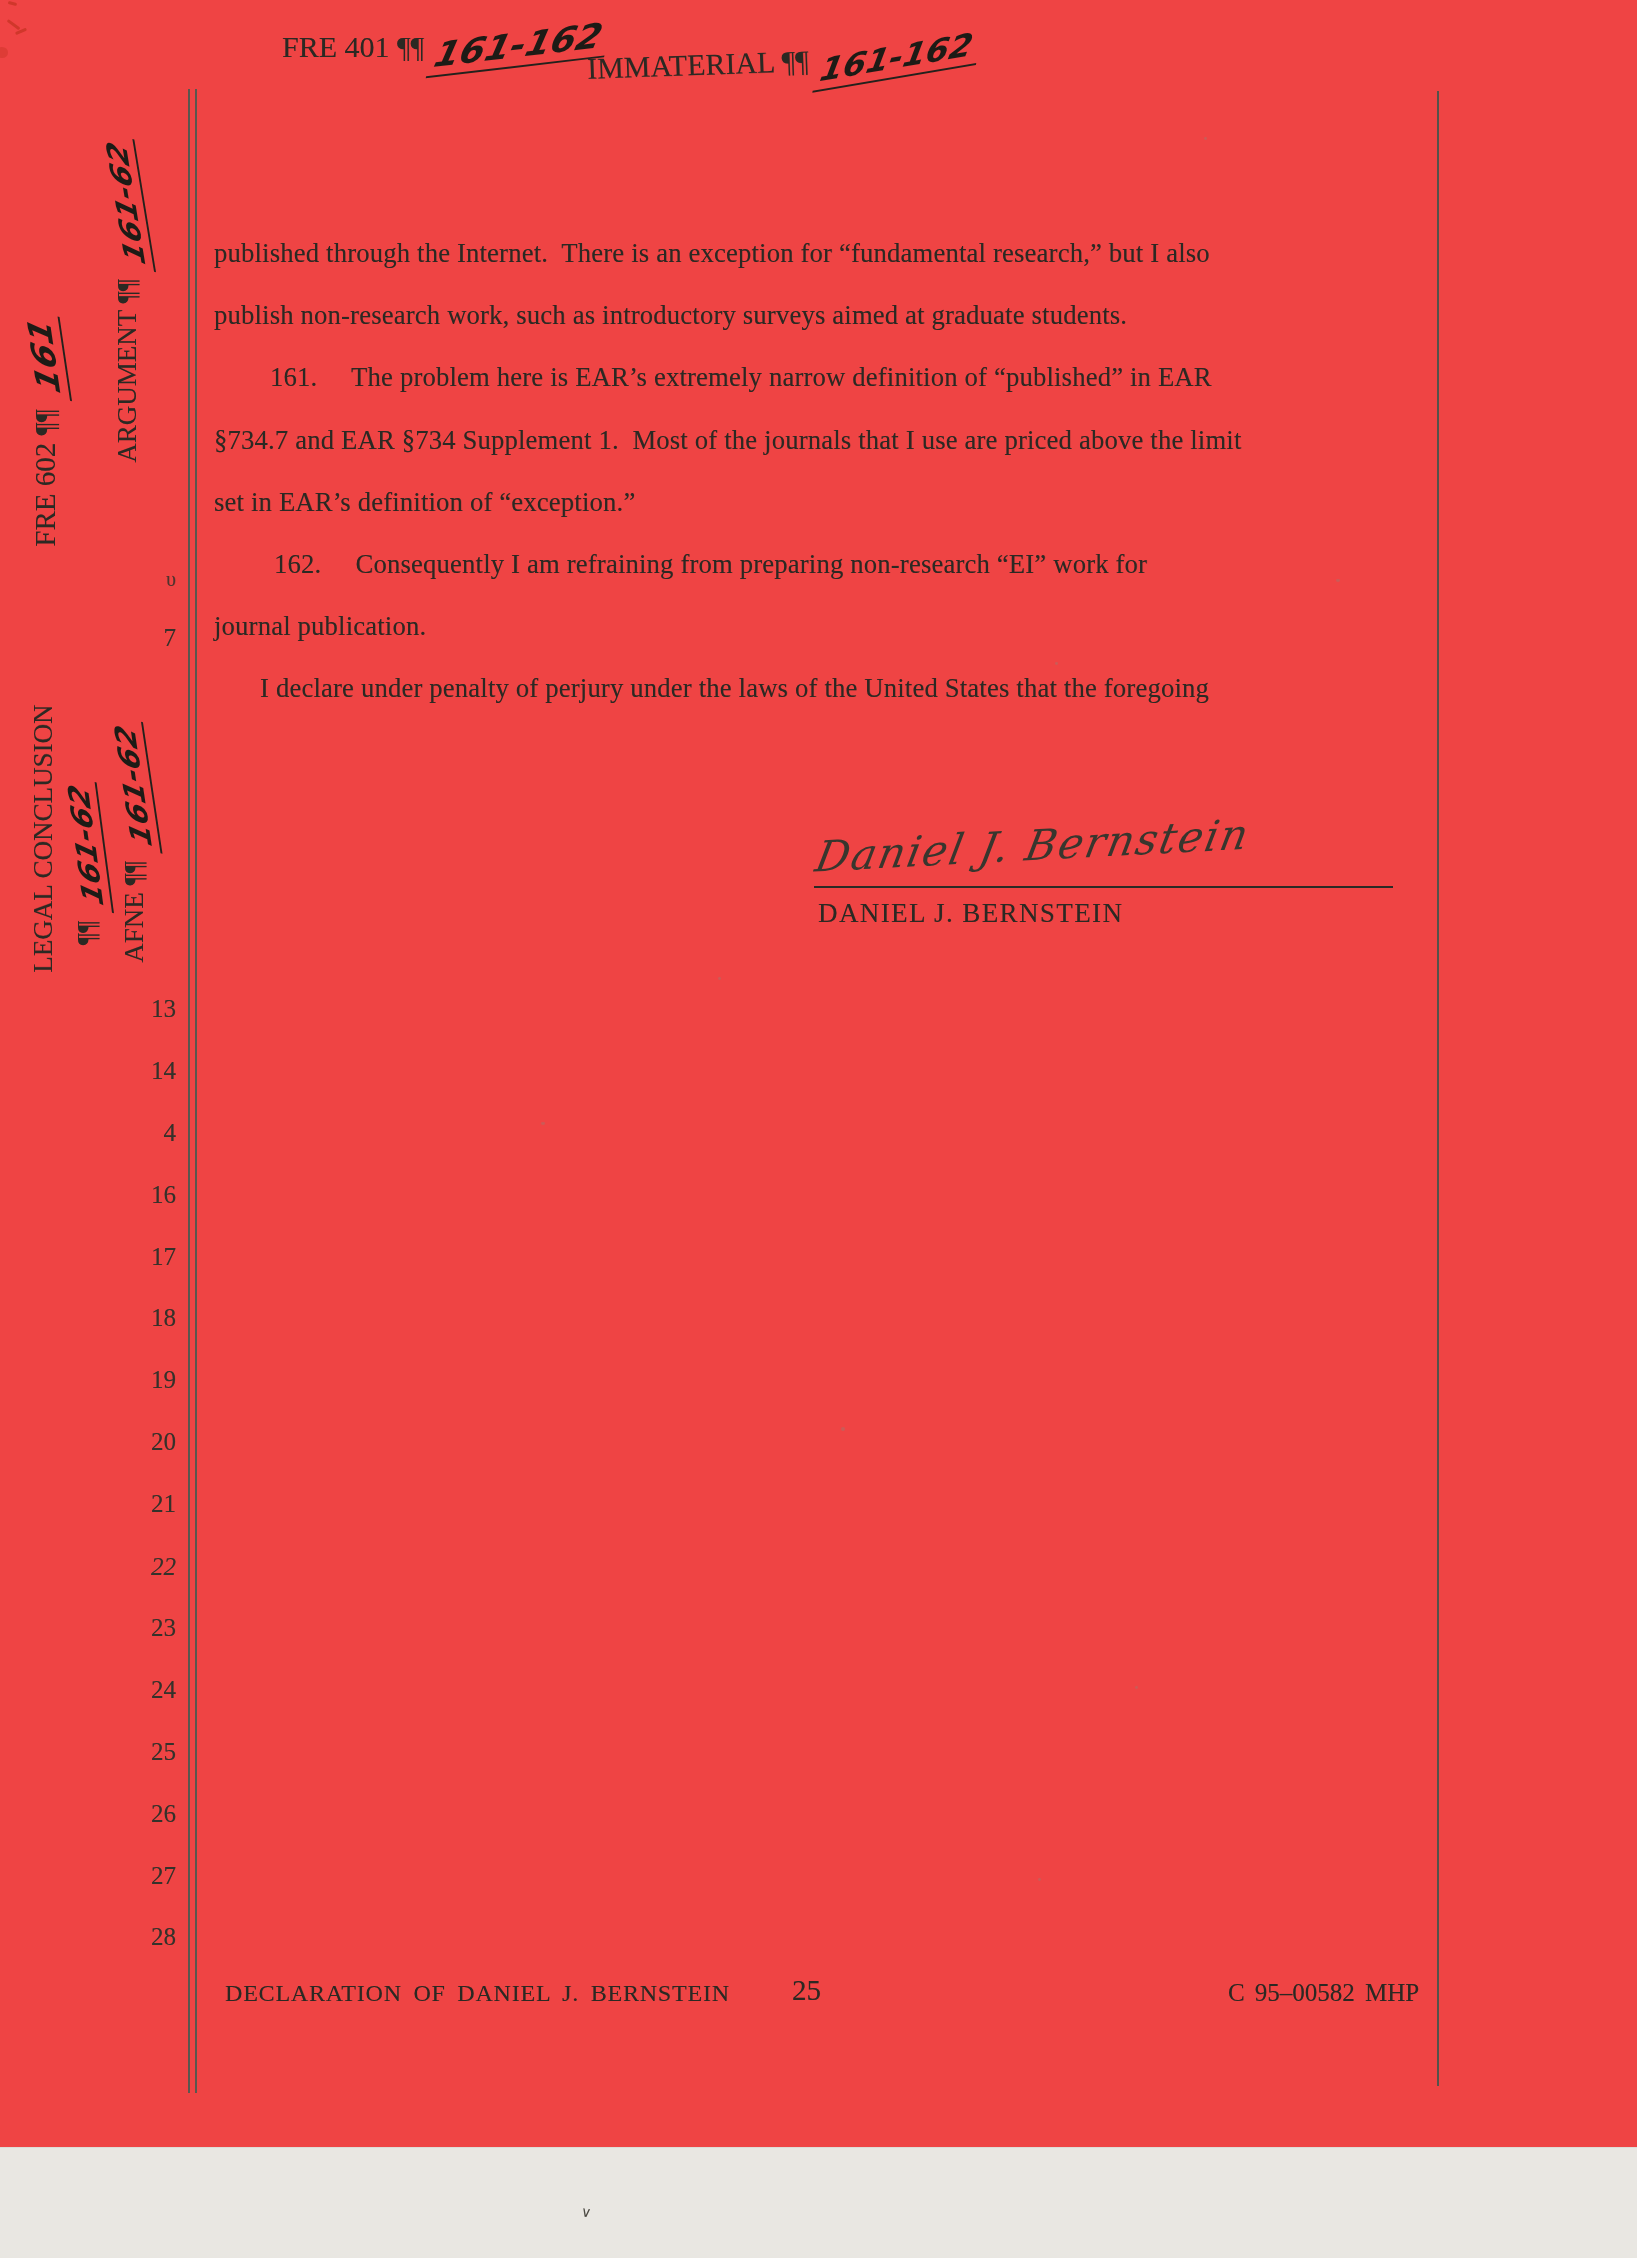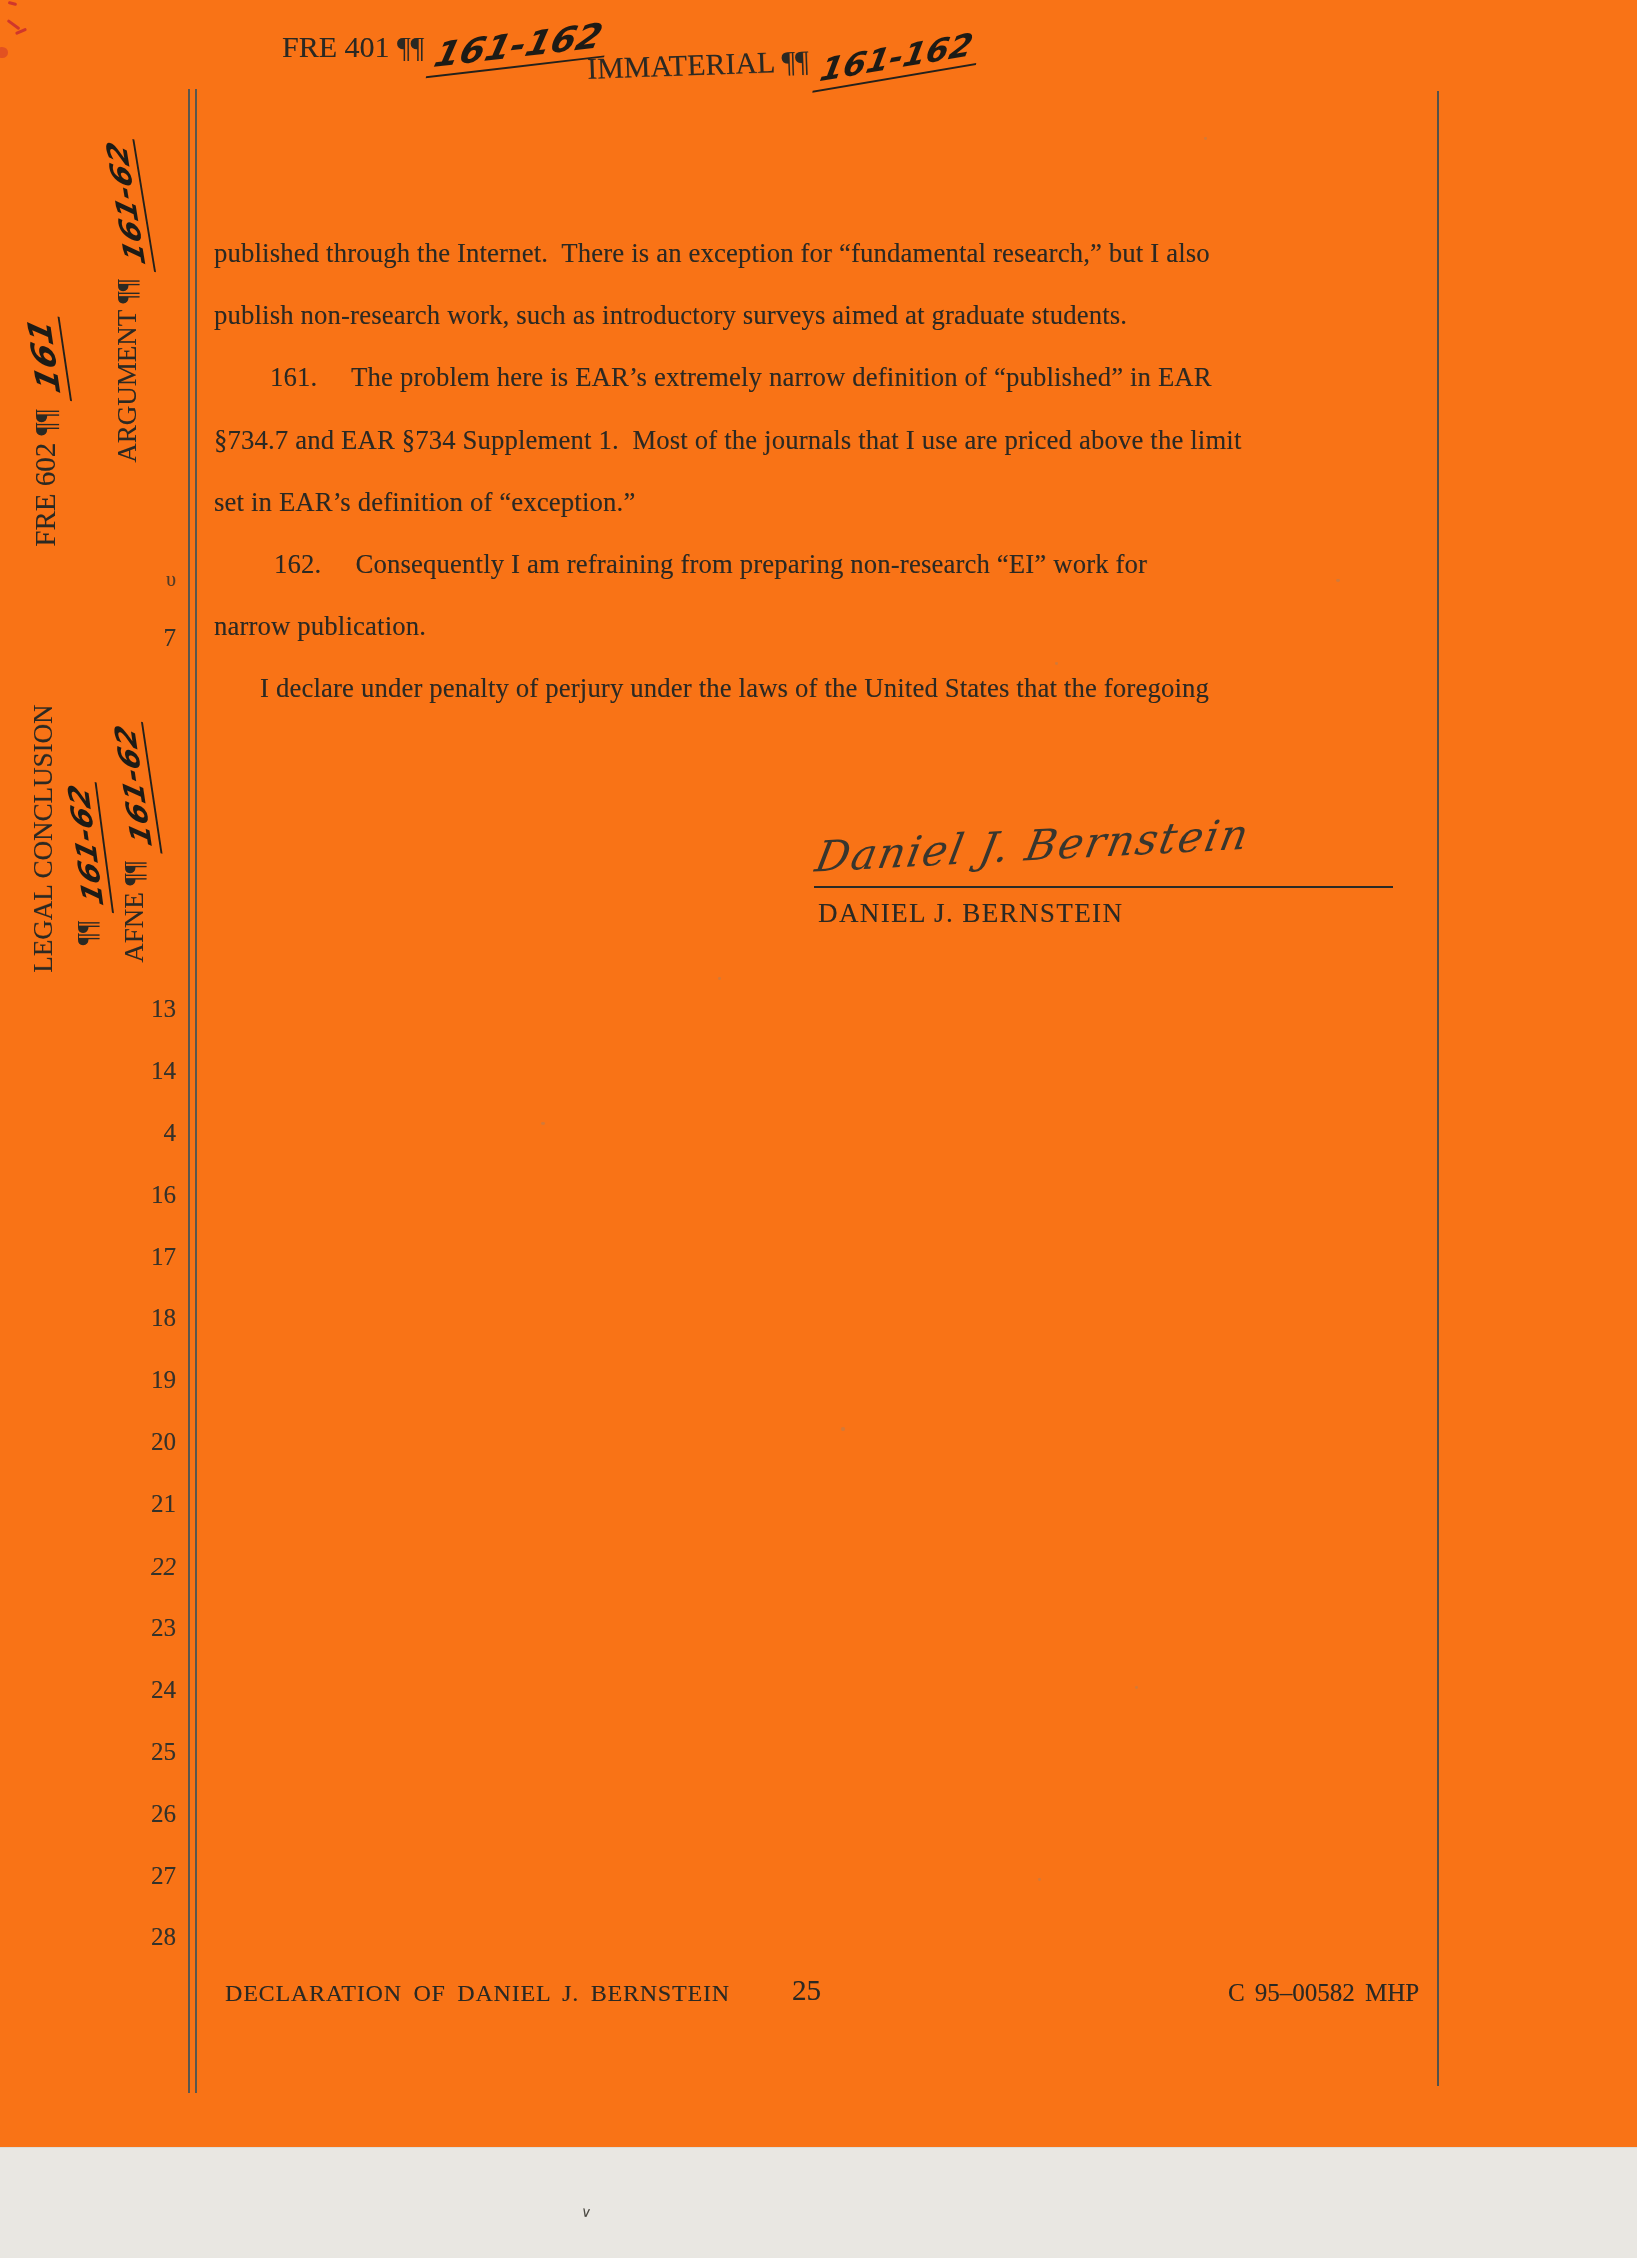--- a/index.html
+++ b/index.html
@@ -1,17 +1,17 @@
 <!DOCTYPE html>
 <html><head>
 <meta charset="utf-8">
 <style>
   html,body{margin:0;padding:0;}
   body{width:1638px;height:2258px;background:#f4f2ee;font-family:"Liberation Serif",serif;}
-  .page{position:relative;width:1638px;height:2258px;background:#f97316;overflow:hidden;color:#2a2822;}
+  .page{position:relative;width:1638px;height:2258px;background:#ef4444;overflow:hidden;color:#2a2822;}
   .abs{position:absolute;}
   .printed{font-family:"Liberation Serif",serif;color:#2b2923;text-shadow:0.3px 0.3px 0.6px rgba(43,41,35,0.35);}
   .hand{font-family:"DejaVu Sans",sans-serif;font-weight:bold;font-style:italic;color:#1d1b16;transform:skewX(-18deg);display:inline-block;}
   .hand.u{border-bottom:2.9px solid #23211c;padding:0 7.7px 1px 3.9px;}
   
   .vrule-left{left:188px;top:89px;width:4.8px;height:2004px;border-left:2.4px solid #5a574f;border-right:2.4px solid #5a574f;}
   .vrule-right{left:1437px;top:91px;width:2.4px;height:1995px;background:#55524a;}
   
   .rot{display:flex;align-items:baseline;justify-content:center;gap:15.4px;transform:rotate(-90deg);white-space:nowrap;}
   
@@ -84,21 +84,21 @@
   <div class="linenum printed" style="top:1862px;">27</div>
   <div class="linenum printed" style="top:1923px;">28</div>
 
   <div class="abs" style="left:214px;top:0;width:1217px;height:966px;">
     <div class="bodyline printed" style="top:300px;">publish non-research work, such as introductory surveys aimed at graduate students.</div>
     <div class="bodyline printed" style="top:238px;">published through the Internet.  There is an exception for “fundamental research,” but I also</div>
     <div class="bodyline printed" style="top:362px;left:56px;">161.     The problem here is EAR’s extremely narrow definition of “published” in EAR</div>
     <div class="bodyline printed" style="top:425px;">§734.7 and EAR §734 Supplement 1.  Most of the journals that I use are priced above the limit</div>
     <div class="bodyline printed" style="top:487px;">set in EAR’s definition of “exception.”</div>
     <div class="bodyline printed" style="top:549px;left:60px;">162.     Consequently I am refraining from preparing non-research “EI” work for</div>
-    <div class="bodyline printed" style="top:611px;">narrow publication.</div>
+    <div class="bodyline printed" style="top:611px;">journal publication.</div>
     <div class="bodyline printed" style="top:673px;left:46px;">I declare under penalty of perjury under the laws of the United States that the foregoing</div>
   </div>
 
   <div class="abs" style="left:816px;top:821px;font-family:'DejaVu Serif',serif;font-style:italic;font-size:42px;color:#38362e;letter-spacing:1.9px;transform:rotate(-3deg) skewX(-14deg);">Daniel J. Bernstein</div>
   <div class="abs" style="left:814px;top:886px;width:579px;border-top:2.4px solid #2b2a25;"></div>
   <div class="abs printed" style="left:818px;top:898px;font-size:27px;letter-spacing:1.4px;">DANIEL J. BERNSTEIN</div>
 
   <div class="abs printed" style="left:225px;top:1980px;font-size:24px;letter-spacing:0.8px;word-spacing:4.8px;">DECLARATION OF DANIEL J. BERNSTEIN</div>
   <div class="abs printed" style="left:792px;top:1974px;font-size:29px;">25</div>
   <div class="abs printed" style="left:1228px;top:1979px;font-size:25px;word-spacing:3.9px;">C 95–00582 MHP</div>

